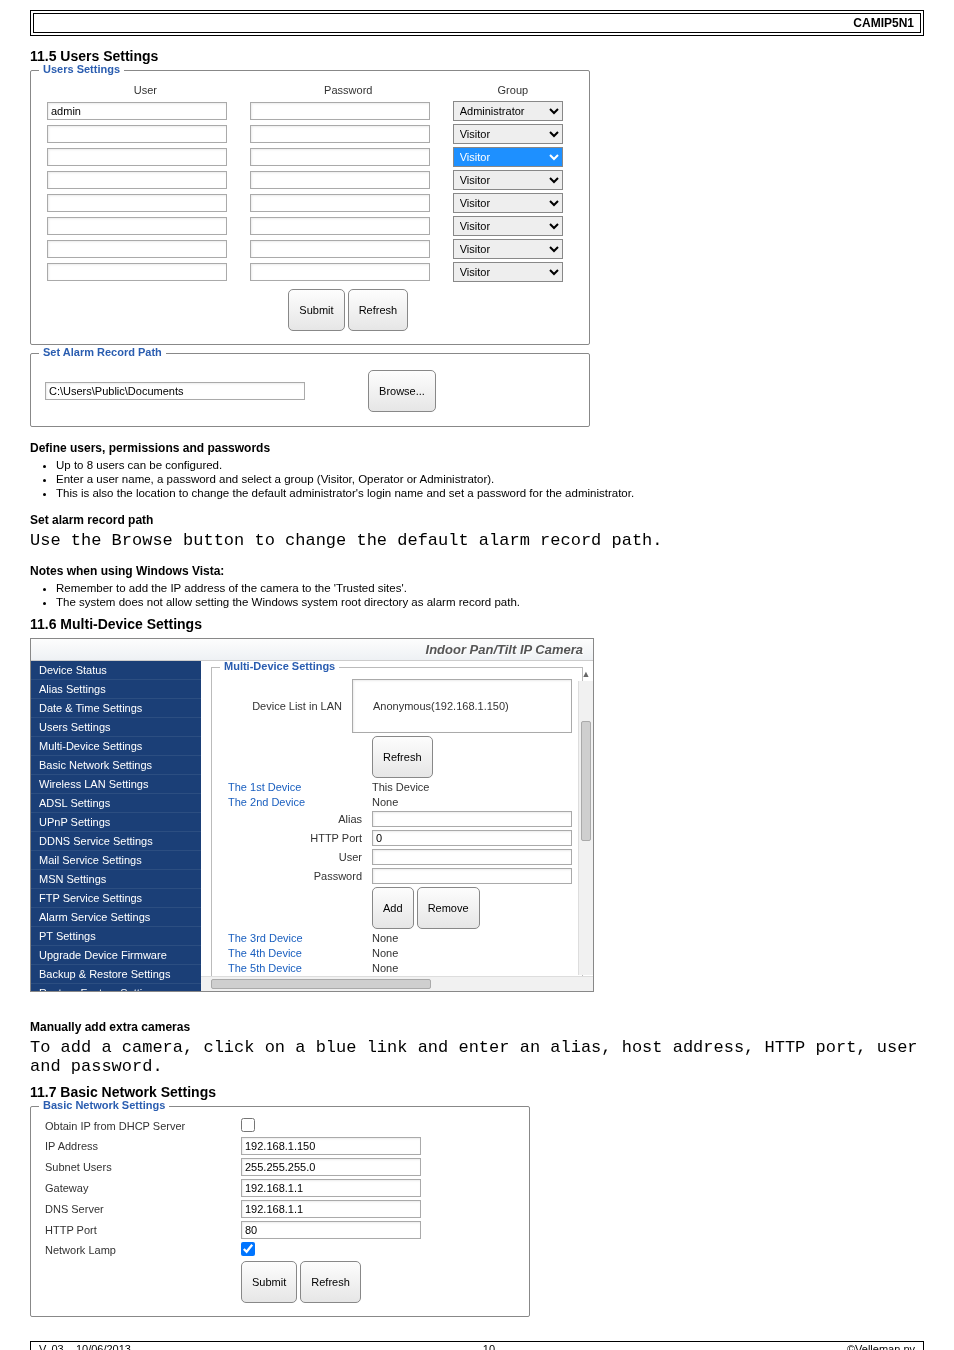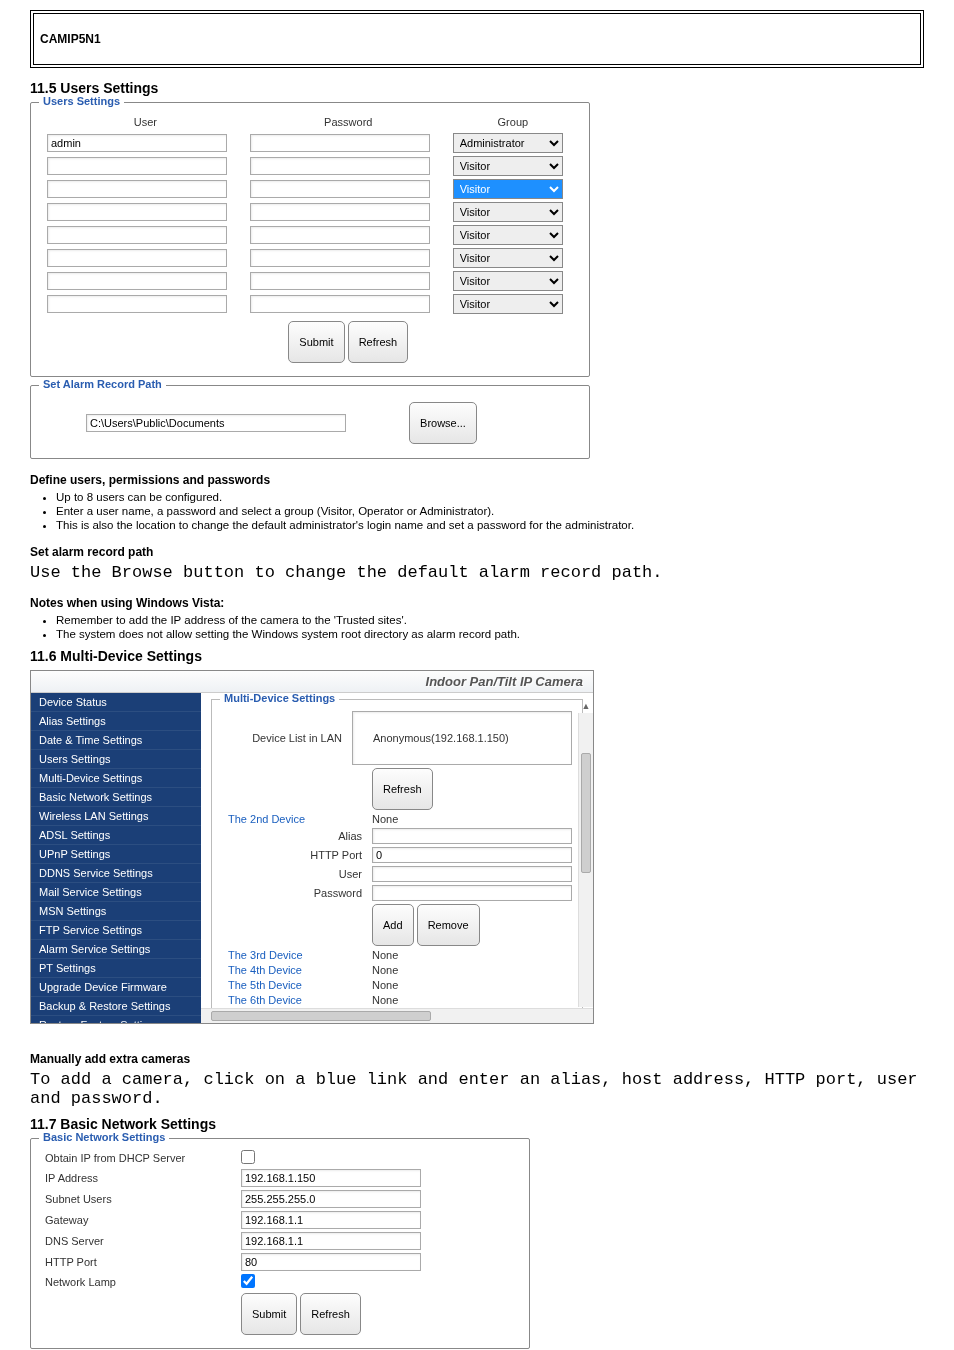--- a/index.html
+++ b/index.html
@@ -12,22 +12,22 @@
     margin: 0 auto;
     padding: 10px 30px;
   }
   .header-bar {
     border: 1px solid #000;
     padding: 2px;
     margin-bottom: 12px;
   }
   .header-inner {
     border: 1px solid #000;
-    padding: 18px 6px;
-    text-align: left;
+    padding: 2px 6px;
+    text-align: right;
     font-weight: bold;
     font-size: 12px;
   }
   h2.section-title {
     font-size: 14px;
     font-weight: bold;
     margin: 8px 0 6px 0;
   }
   
   .fset {
@@ -305,21 +305,21 @@
         <button class="btn">Refresh</button>
       </td>
             <td></td>
           </tr>
     </tbody>
       </table>
   </div>
 
   <div class="fset alarm-wrap">
     <span class="fset-legend">Set Alarm Record Path</span>
-    <div style="padding:8px 4px 4px;margin-left:41px;">
+    <div style="padding:8px 4px 4px;">
       <input class="path-input" value="C:\Users\Public\Documents" style="">
       <button class="btn">Browse...</button>
     </div>
   </div>
 </div>
 
 <h3 class="para-title">Define users, permissions and passwords</h3>
 <ul class="bul">
   <li>Up to 8 users can be configured.</li>
   <li>Enter a user name, a password and select a group (Visitor, Operator or Administrator).</li>
@@ -375,20 +375,24 @@
           </div>
         </div>
         <div class="mds-row">
             <div class="mds-label"></div>
             <div class="mds-val">
           <button class="btn">Refresh</button>
         </div>
           </div>
 
         <div class="mds-row">
+            <div class="mds-label link">The 1st Device</div>
+            <div class="mds-val">This Device</div>
+          </div>
+        <div class="mds-row">
             <div class="mds-label link">The 2nd Device</div>
             <div class="mds-val">None</div>
           </div>
 
         <div class="mds-row">
             <div class="mds-label">Alias</div>
             <div class="mds-val"><input class="mds-small-input" style=""></div>
           </div>
         <div class="mds-row">
             <div class="mds-label">HTTP Port</div>

